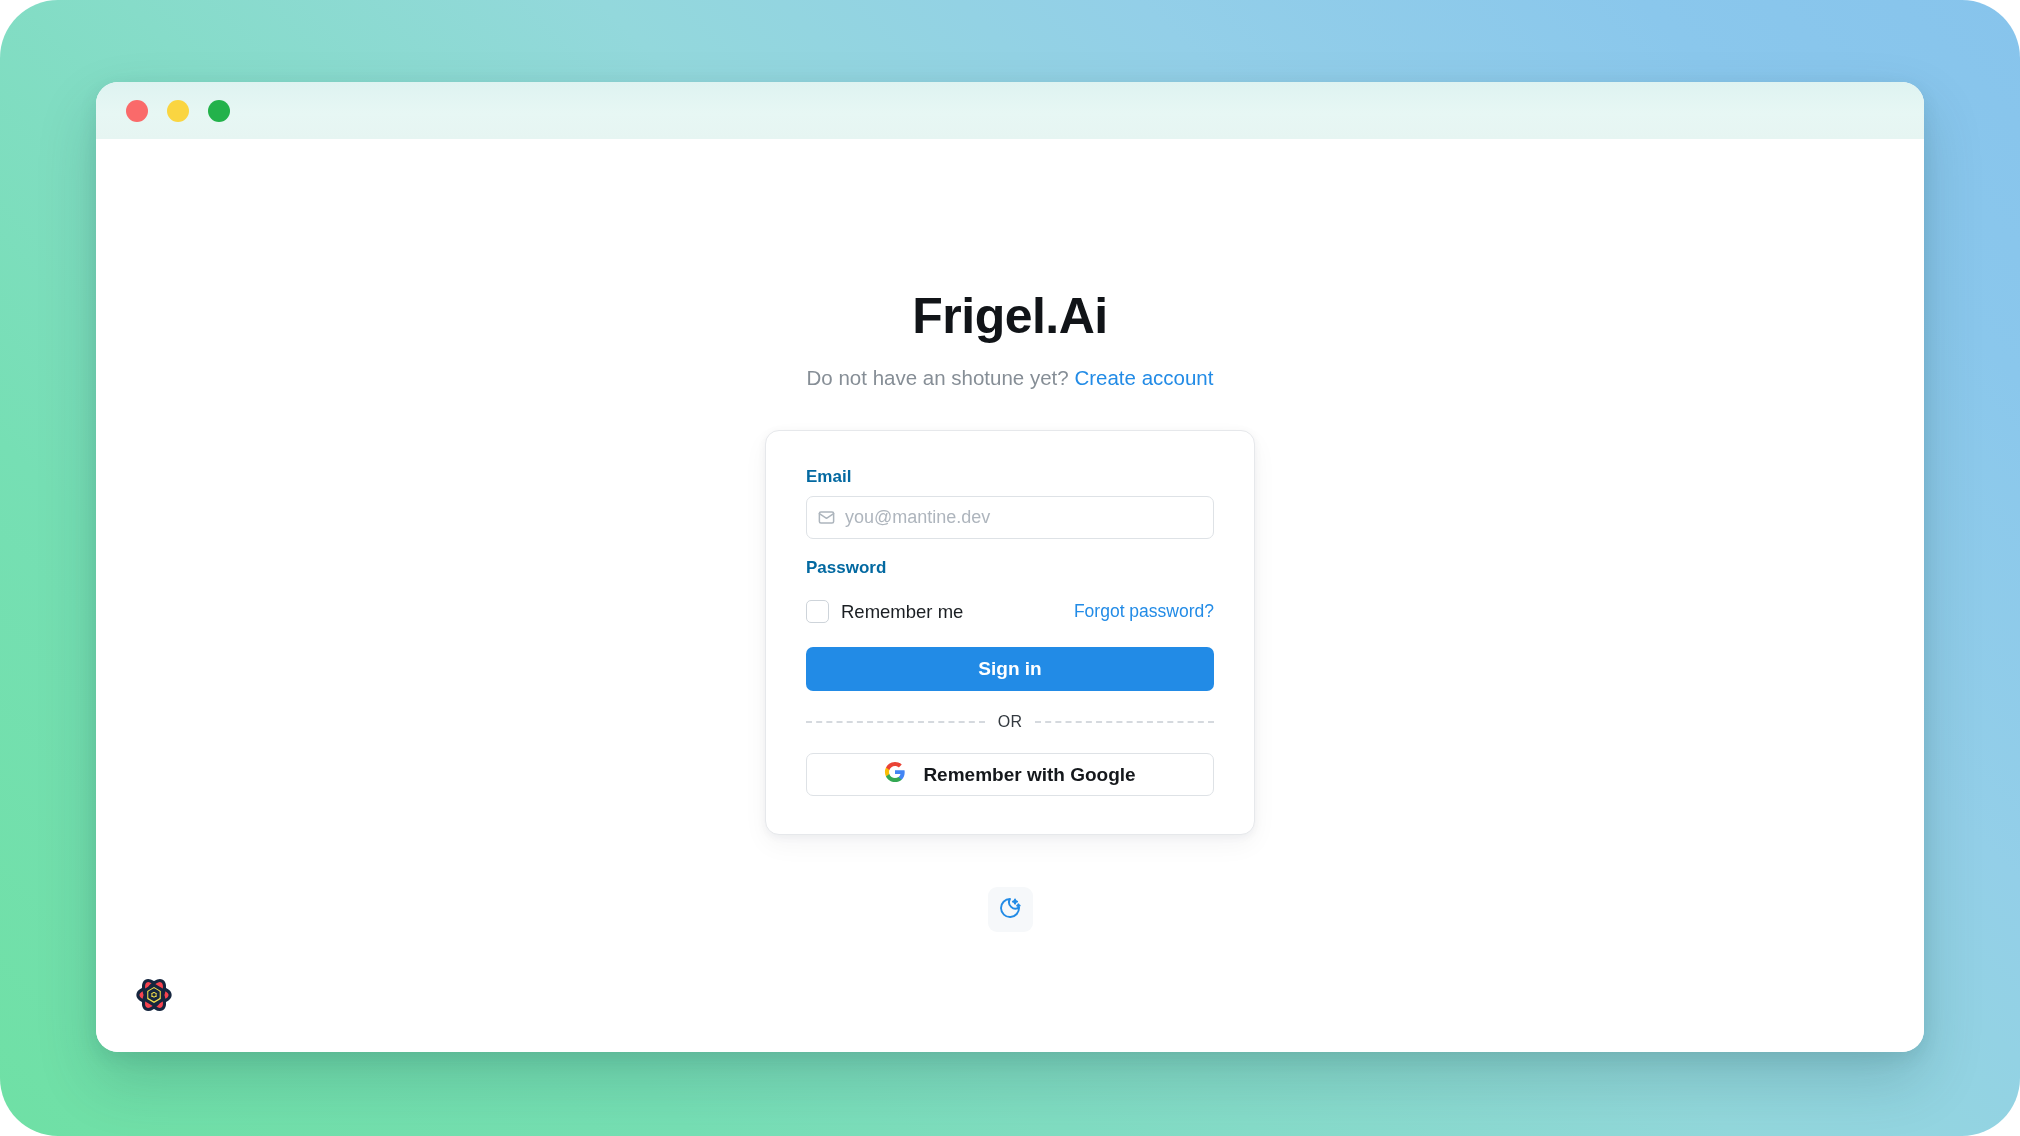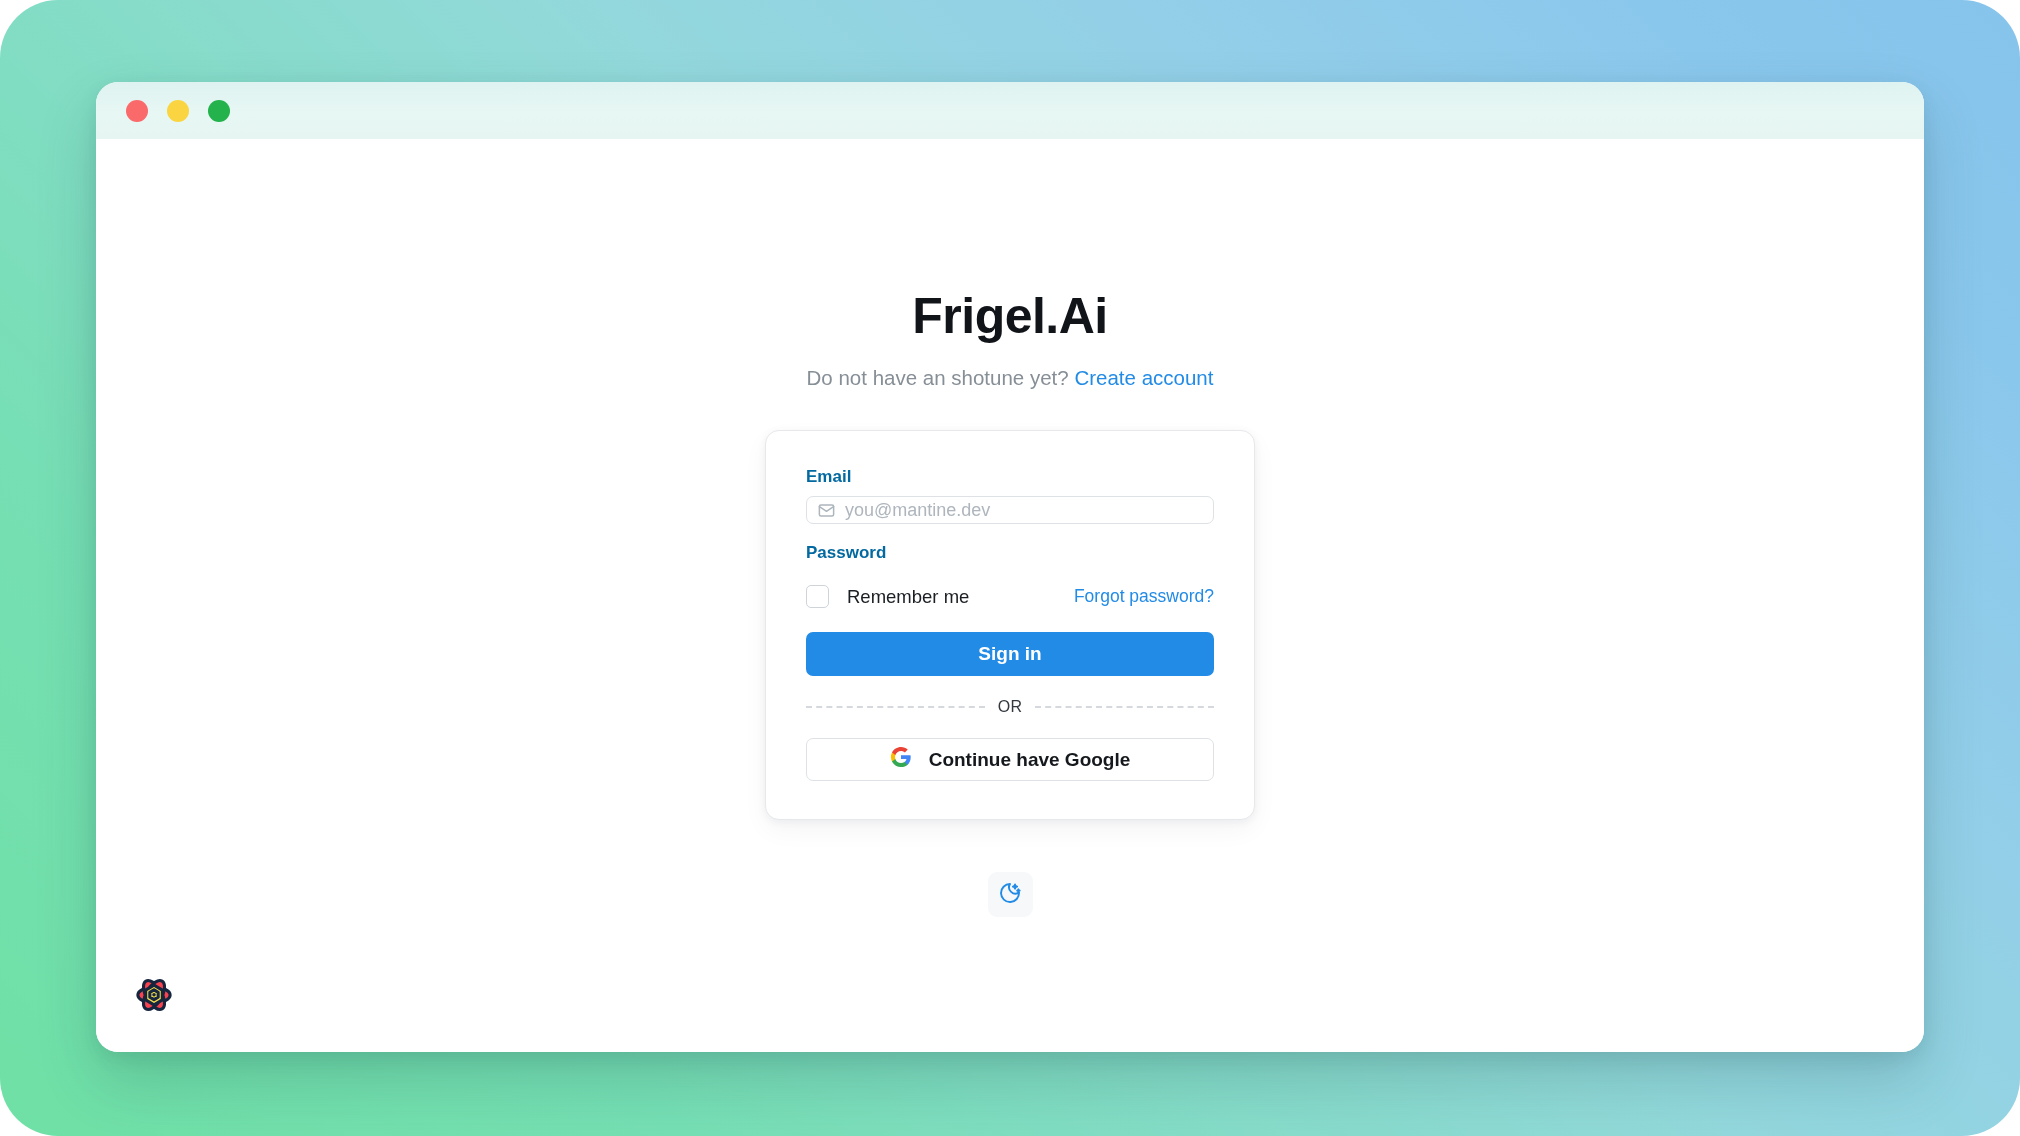--- a/index.html
+++ b/index.html
@@ -114,21 +114,21 @@
 
   .field-label {
     font-size: 17px;
     font-weight: 600;
     color: #0369a1;
     margin-bottom: 9px;
   }
 
   .input-wrap {
     position: relative;
-    height: 28px;
+    height: 43px;
     border: 1px solid #dee2e6;
     border-radius: 7px;
     background: #ffffff;
     display: flex;
     align-items: center;
   }
 
   .input-icon {
     width: 38px;
     display: flex;
@@ -168,21 +168,21 @@
   #meta-row {
     margin-top: 22px;
     display: flex;
     align-items: center;
     justify-content: space-between;
   }
 
   #remember {
     display: flex;
     align-items: center;
-    gap: 18px;
+    gap: 12px;
   }
 
   .checkbox {
     width: 23px;
     height: 23px;
     border: 1px solid #ced4da;
     border-radius: 5px;
     background: #fff;
     cursor: pointer;
   }
@@ -342,21 +342,21 @@
 
           <button id="google-btn">
             <span>
               <svg width="22" height="22" viewBox="0 0 48 48">
                 <path fill="#4285F4" d="M45.12 24.5c0-1.56-.14-3.06-.4-4.5H24v8.51h11.84c-.51 2.75-2.06 5.08-4.39 6.64v5.52h7.11c4.16-3.83 6.56-9.47 6.56-16.17z"></path>
                 <path fill="#34A853" d="M24 46c5.94 0 10.92-1.97 14.56-5.33l-7.11-5.52c-1.97 1.32-4.49 2.1-7.45 2.1-5.73 0-10.58-3.87-12.31-9.07H4.34v5.7C7.96 41.07 15.4 46 24 46z"></path>
                 <path fill="#FBBC05" d="M11.69 28.18c-.44-1.32-.69-2.73-.69-4.18s.25-2.86.69-4.18v-5.7H4.34A21.99 21.99 0 0 0 2 24c0 3.55.85 6.91 2.34 9.88l7.35-5.7z"></path>
                 <path fill="#EA4335" d="M24 10.75c3.23 0 6.13 1.11 8.41 3.29l6.31-6.31C34.91 4.18 29.93 2 24 2 15.4 2 7.96 6.93 4.34 14.12l7.35 5.7c1.73-5.2 6.58-9.07 12.31-9.07z"></path>
               </svg>
             </span>
-            <span>Continue have Google</span>
+            <span>Remember with Google</span>
           </button>
 
         </div>
 
         <button id="theme-toggle">
           <span>
             <svg width="24" height="24" viewBox="0 0 24 24" fill="none" stroke="#228be6" stroke-width="1.9" stroke-linecap="round" stroke-linejoin="round">
               <path d="M12 3a6.3 6.3 0 0 0 9 8.4A9 9 0 1 1 12 3z"></path>
               <path d="M17 3.5l.6 1.5 1.5.6-1.5.6-.6 1.5-.6-1.5L14.9 5.6l1.5-.6z"></path>
               <path d="M20.4 8.3l.35.9.9.35-.9.35-.35.9-.35-.9-.9-.35.9-.35z"></path>

